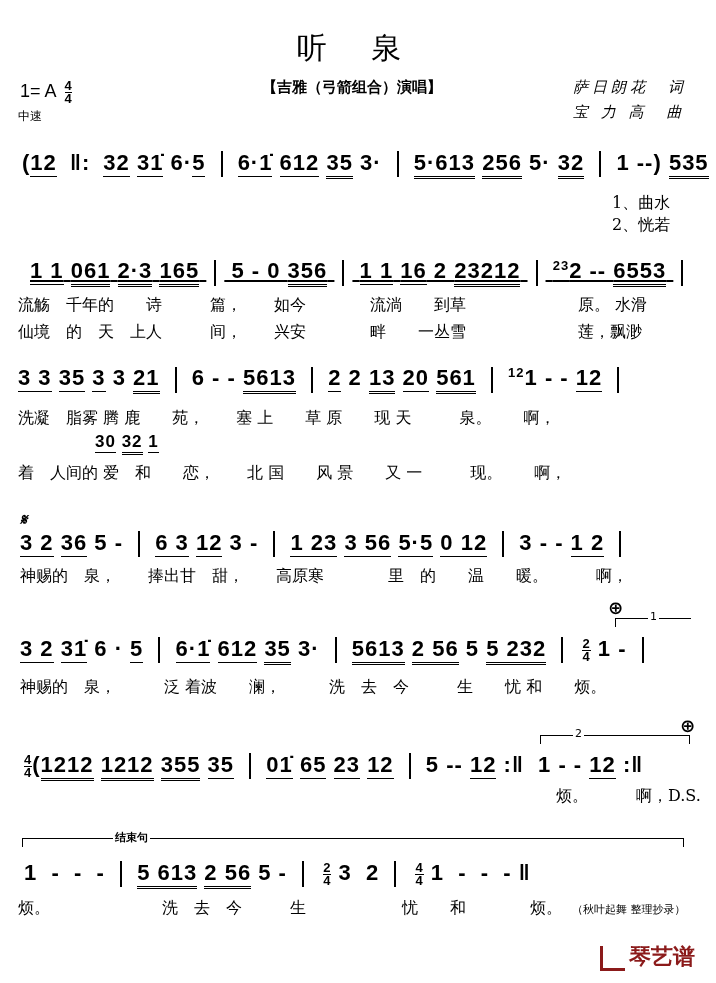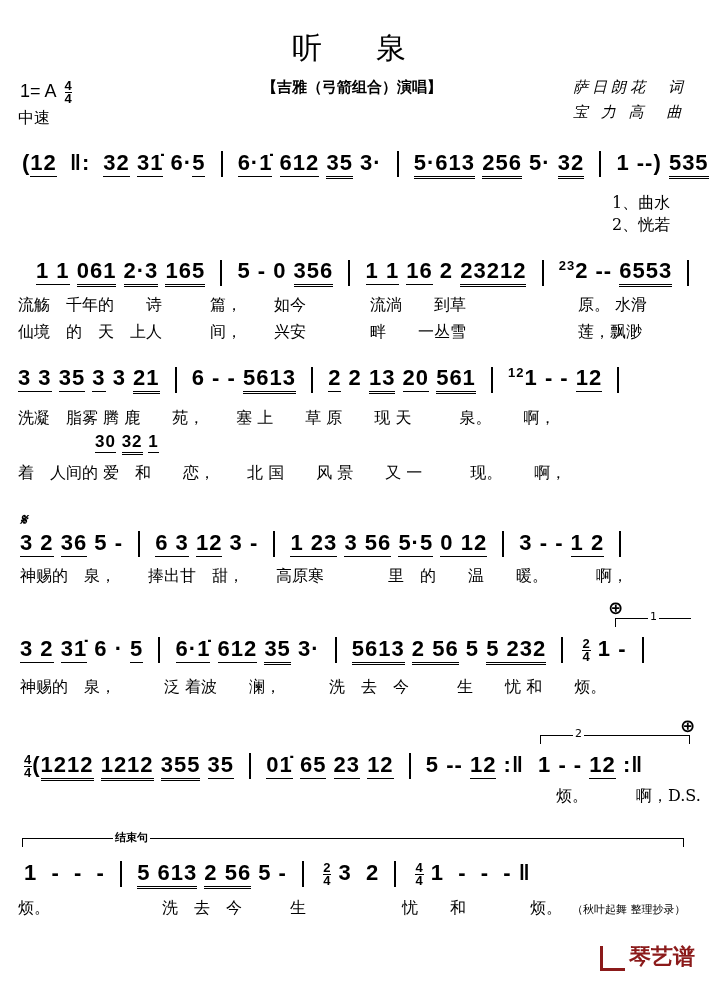--- a/index.html
+++ b/index.html
@@ -1,22 +1,22 @@
 <!DOCTYPE html>
 <html><head>
 <meta charset="utf-8">
 <style>
   html,body{margin:0;padding:0;background:#fff;}
   body{width:716px;height:983px;position:relative;overflow:hidden;color:#000;font-family:"DejaVu Sans","Liberation Sans",sans-serif;}
   .abs{position:absolute;white-space:nowrap;}
-  .title{left:0;width:716px;top:28px;text-align:center;font-size:30px;letter-spacing:18px;font-family:Liberation Mono, monospace;}
+  .title{left:0;width:716px;top:28px;text-align:center;font-size:30px;letter-spacing:18px;font-family:Liberation Sans, sans-serif;}
   .key{left:20px;top:80px;font-size:18px;font-family:"Liberation Sans",sans-serif;}
   .frac{display:inline-block;vertical-align:middle;text-align:center;font-weight:bold;font-size:13px;line-height:12px;margin-left:4px;}
   .frac span{display:block;}
-  .tempo{left:18px;top:108px;font-size:16px;}
+  .tempo{left:18px;top:108px;font-size:12px;}
   .singer{left:262px;top:78px;font-size:15px;font-weight:bold;}
   .credit{left:573px;font-size:15px;font-family:"DejaVu Serif",serif;font-style:italic;letter-spacing:4px;}
   .notes{font-family:"Liberation Sans",sans-serif;font-weight:bold;font-size:22px;letter-spacing:1px;}
   .lyric{font-family:"DejaVu Serif","Liberation Serif",serif;font-size:16px;}
   .ul{border-bottom:1.5px solid #000;padding-bottom:1px;}
   .ul2{border-bottom:3.5px double #000;padding-bottom:1px;}
   .bar{display:inline-block;width:2px;height:26px;background:#000;vertical-align:middle;margin:0 8px;}
   .small{font-size:13px;}
   .bracket{border-top:1.2px solid #000;border-left:1.2px solid #000;height:8px;}
   .bracket.r{border-right:1.2px solid #000;}
@@ -51,21 +51,21 @@
   <span class="ul">6·1̇</span> <span class="ul">612</span> <span class="ul2">35</span> 3·
   <span class="bar"></span>
   <span class="ul2">5·613</span> <span class="ul2">256</span> 5· <span class="ul2">32</span>
   <span class="bar"></span>
   1 --) <span class="ul2">535</span>
   
 </div>
 <div class="abs lyric" style="left:612px;top:193px;">1、曲水</div>
 <div class="abs lyric" style="left:612px;top:215px;">2、恍若</div>
 
-<div class="abs notes" style="left:36px;top:258px;">
+<div class="abs notes" style="left:30px;top:258px;text-decoration:underline;">
   <span class="ul">1 1</span> <span class="ul2">061</span> <span class="ul2">2·3</span> <span class="ul2">165</span>
   <span class="bar"></span>
   5 - 0 <span class="ul2">356</span>
   <span class="bar"></span>
   <span class="ul">1 1</span> <span class="ul">16</span> 2 <span class="ul2">23212</span>
   <span class="bar"></span>
   <sup class="small">23</sup>2 -- <span class="ul2">6553</span>
   <span class="bar"></span>
 </div>
 <div class="abs lyric" style="left:18px;top:295px;">流觞　千年的　　诗　　　篇，　　如今　　　　流淌　　到草　　　　　　　原。 水滑</div>

